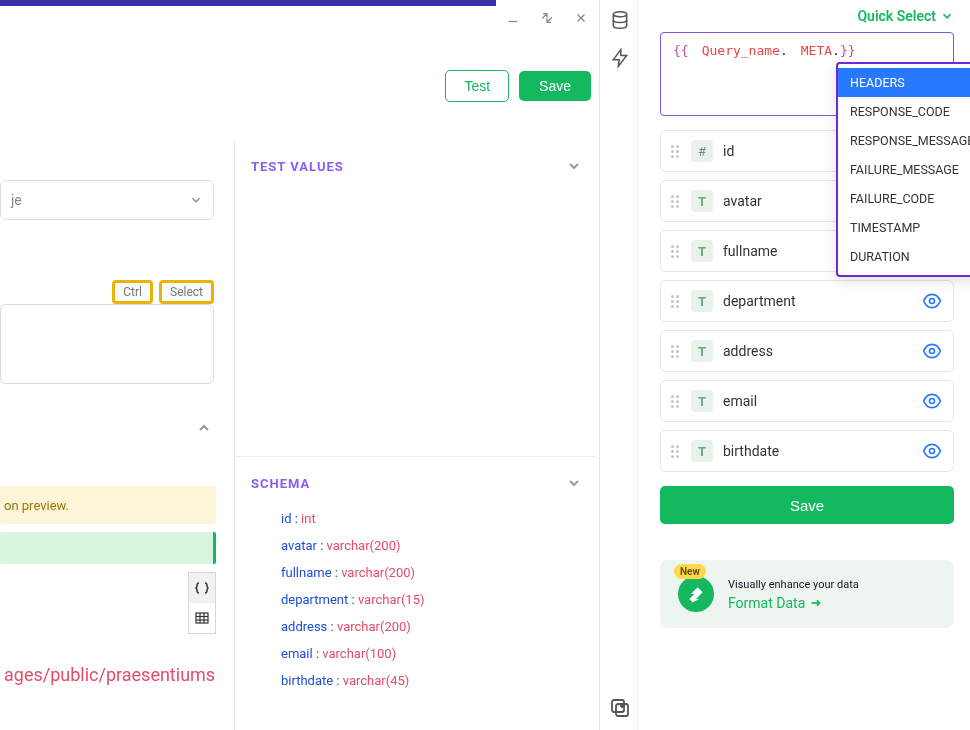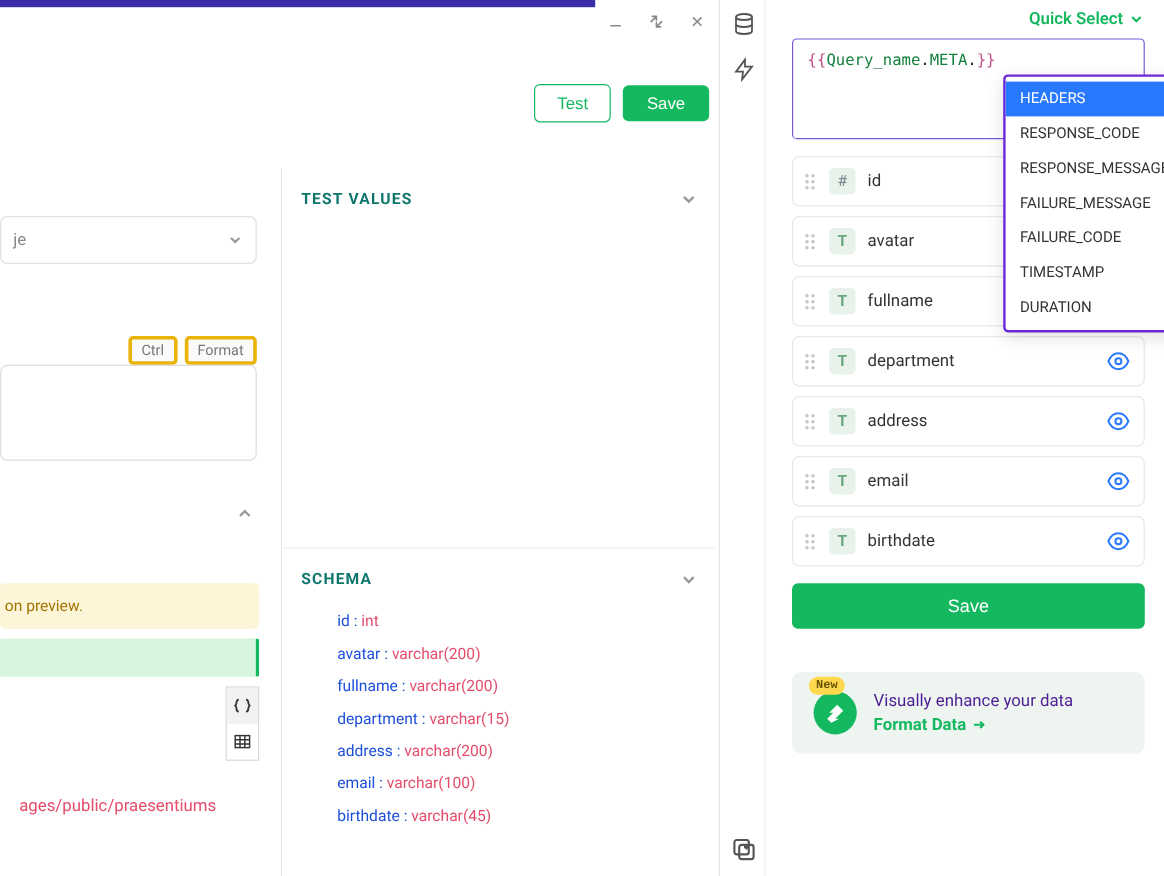--- a/index.html
+++ b/index.html
@@ -128,22 +128,22 @@
   .green-strip {
     position: absolute;
     top: 352px; left: 0;
     width: 216px; height: 32px;
     background: #d8f5e0;
     border-right: 3px solid #14b85f;
     border-radius: 2px;
   }
   .fraglink {
     position: absolute;
-    top: 484px; left: 16px;
-    font-size: 14px;
+    top: 484px; left: 4px;
+    font-size: 18px;
     color: #e34c6a;
     white-space: nowrap;
   }
   .side-icon-stack {
     position: absolute;
     top: 392px; left: 188px;
     width: 28px;
     border: 1px solid #d8d8d8;
     background: #fff;
   }
@@ -160,21 +160,21 @@
     left: 234px; top: 140px;
     width: 362px;
     height: 590px;
     border-left: 1px solid #e8e8e8;
   }
   .section-head {
     padding: 18px 14px 8px 16px;
     display: flex;
     justify-content: space-between;
     align-items: center;
-    color: #0f766e;
+    color: #8b5cf6;
     font-size: 13px;
     font-weight: 700;
     letter-spacing: 1px;
   }
   .section-head svg { width: 16px; height: 16px; stroke: #999; }
   .testvalues-body { height: 272px; }
   .schema-body { padding: 6px 0 0 12px; }
   .schema-table {
     display: flex; align-items: center;
     gap: 8px;
@@ -236,21 +236,21 @@
     border: 1px solid #7a59d6;
     border-radius: 4px;
     height: 84px;
     padding: 10px 12px;
     font-family: ui-monospace, Menlo, Consolas, monospace;
     font-size: 13px;
     background: #fff;
     position: relative;
   }
   .tok-braces { color: #c24f8b; }
-  .tok-obj { color: #15803d; }
+  .tok-obj { color: #ef4444; margin-left: 13px; }
   .tok-dot { color: #222; }
   .tok-close { color: #c24f8b; }
   .autocomplete {
     position: absolute;
     top: 62px; left: 836px;
     width: 152px;
     background: #fff;
     border: 2px solid #6d28d9;
     border-radius: 4px;
     box-shadow: 0 4px 14px rgba(0,0,0,0.12);
@@ -328,25 +328,24 @@
   .promo-badge svg { width:20px; height:20px; fill:#fff; }
   .promo-new {
     position: absolute;
     top: -12px; left: -4px;
     background: #ffd84d;
     color: #6a5300;
     font-size: 10px;
     font-weight: 700;
     padding: 2px 6px;
     border-radius: 10px;
-    font-family: Liberation Mono, monospace;
   }
   .promo-text { display:flex; flex-direction:column; gap:4px; }
-  .promo-title { color:#4c1d95; font-size:14px; }
-  .promo-link { color:#14b85f; font-weight:700; font-size:14px; display:flex; align-items:center; gap:4px;}
+  .promo-title { color:#0f172a; font-size:11px; }
+  .promo-link { color:#14b85f; font-weight:400; font-size:14px; display:flex; align-items:center; gap:4px;}
   .promo-link svg { width:14px; height:14px; stroke:#14b85f; fill:none; stroke-width:2;}
 </style>
 </head>
 <body>
 
 <div class="topbar"></div>
 
 <div class="window-left">
   <div class="win-controls">
     <div class="win-btn">
@@ -374,21 +373,21 @@
 
   <div class="left-frag">
     <div class="select-frag">
       <span>je</span>
       <svg class="chev-down" viewBox="0 0 16 16" fill="none" stroke="#999" stroke-width="2">
           <polyline points="4,6 8,10 12,6"></polyline>
         </svg>
     </div>
     <div class="key-hints">
       <span class="key-hint">Ctrl</span>
-      <span class="key-hint">Format</span>
+      <span class="key-hint">Select</span>
     </div>
     <div class="textarea-frag"></div>
     <div class="collapse-caret">
       <svg width="16" height="16" viewBox="0 0 16 16" fill="none" stroke="#999" stroke-width="2">
           <polyline points="4,10 8,6 12,10"></polyline>
         </svg>
     </div>
     <div class="yellow-strip">
       <span>on preview.</span>
     </div>

